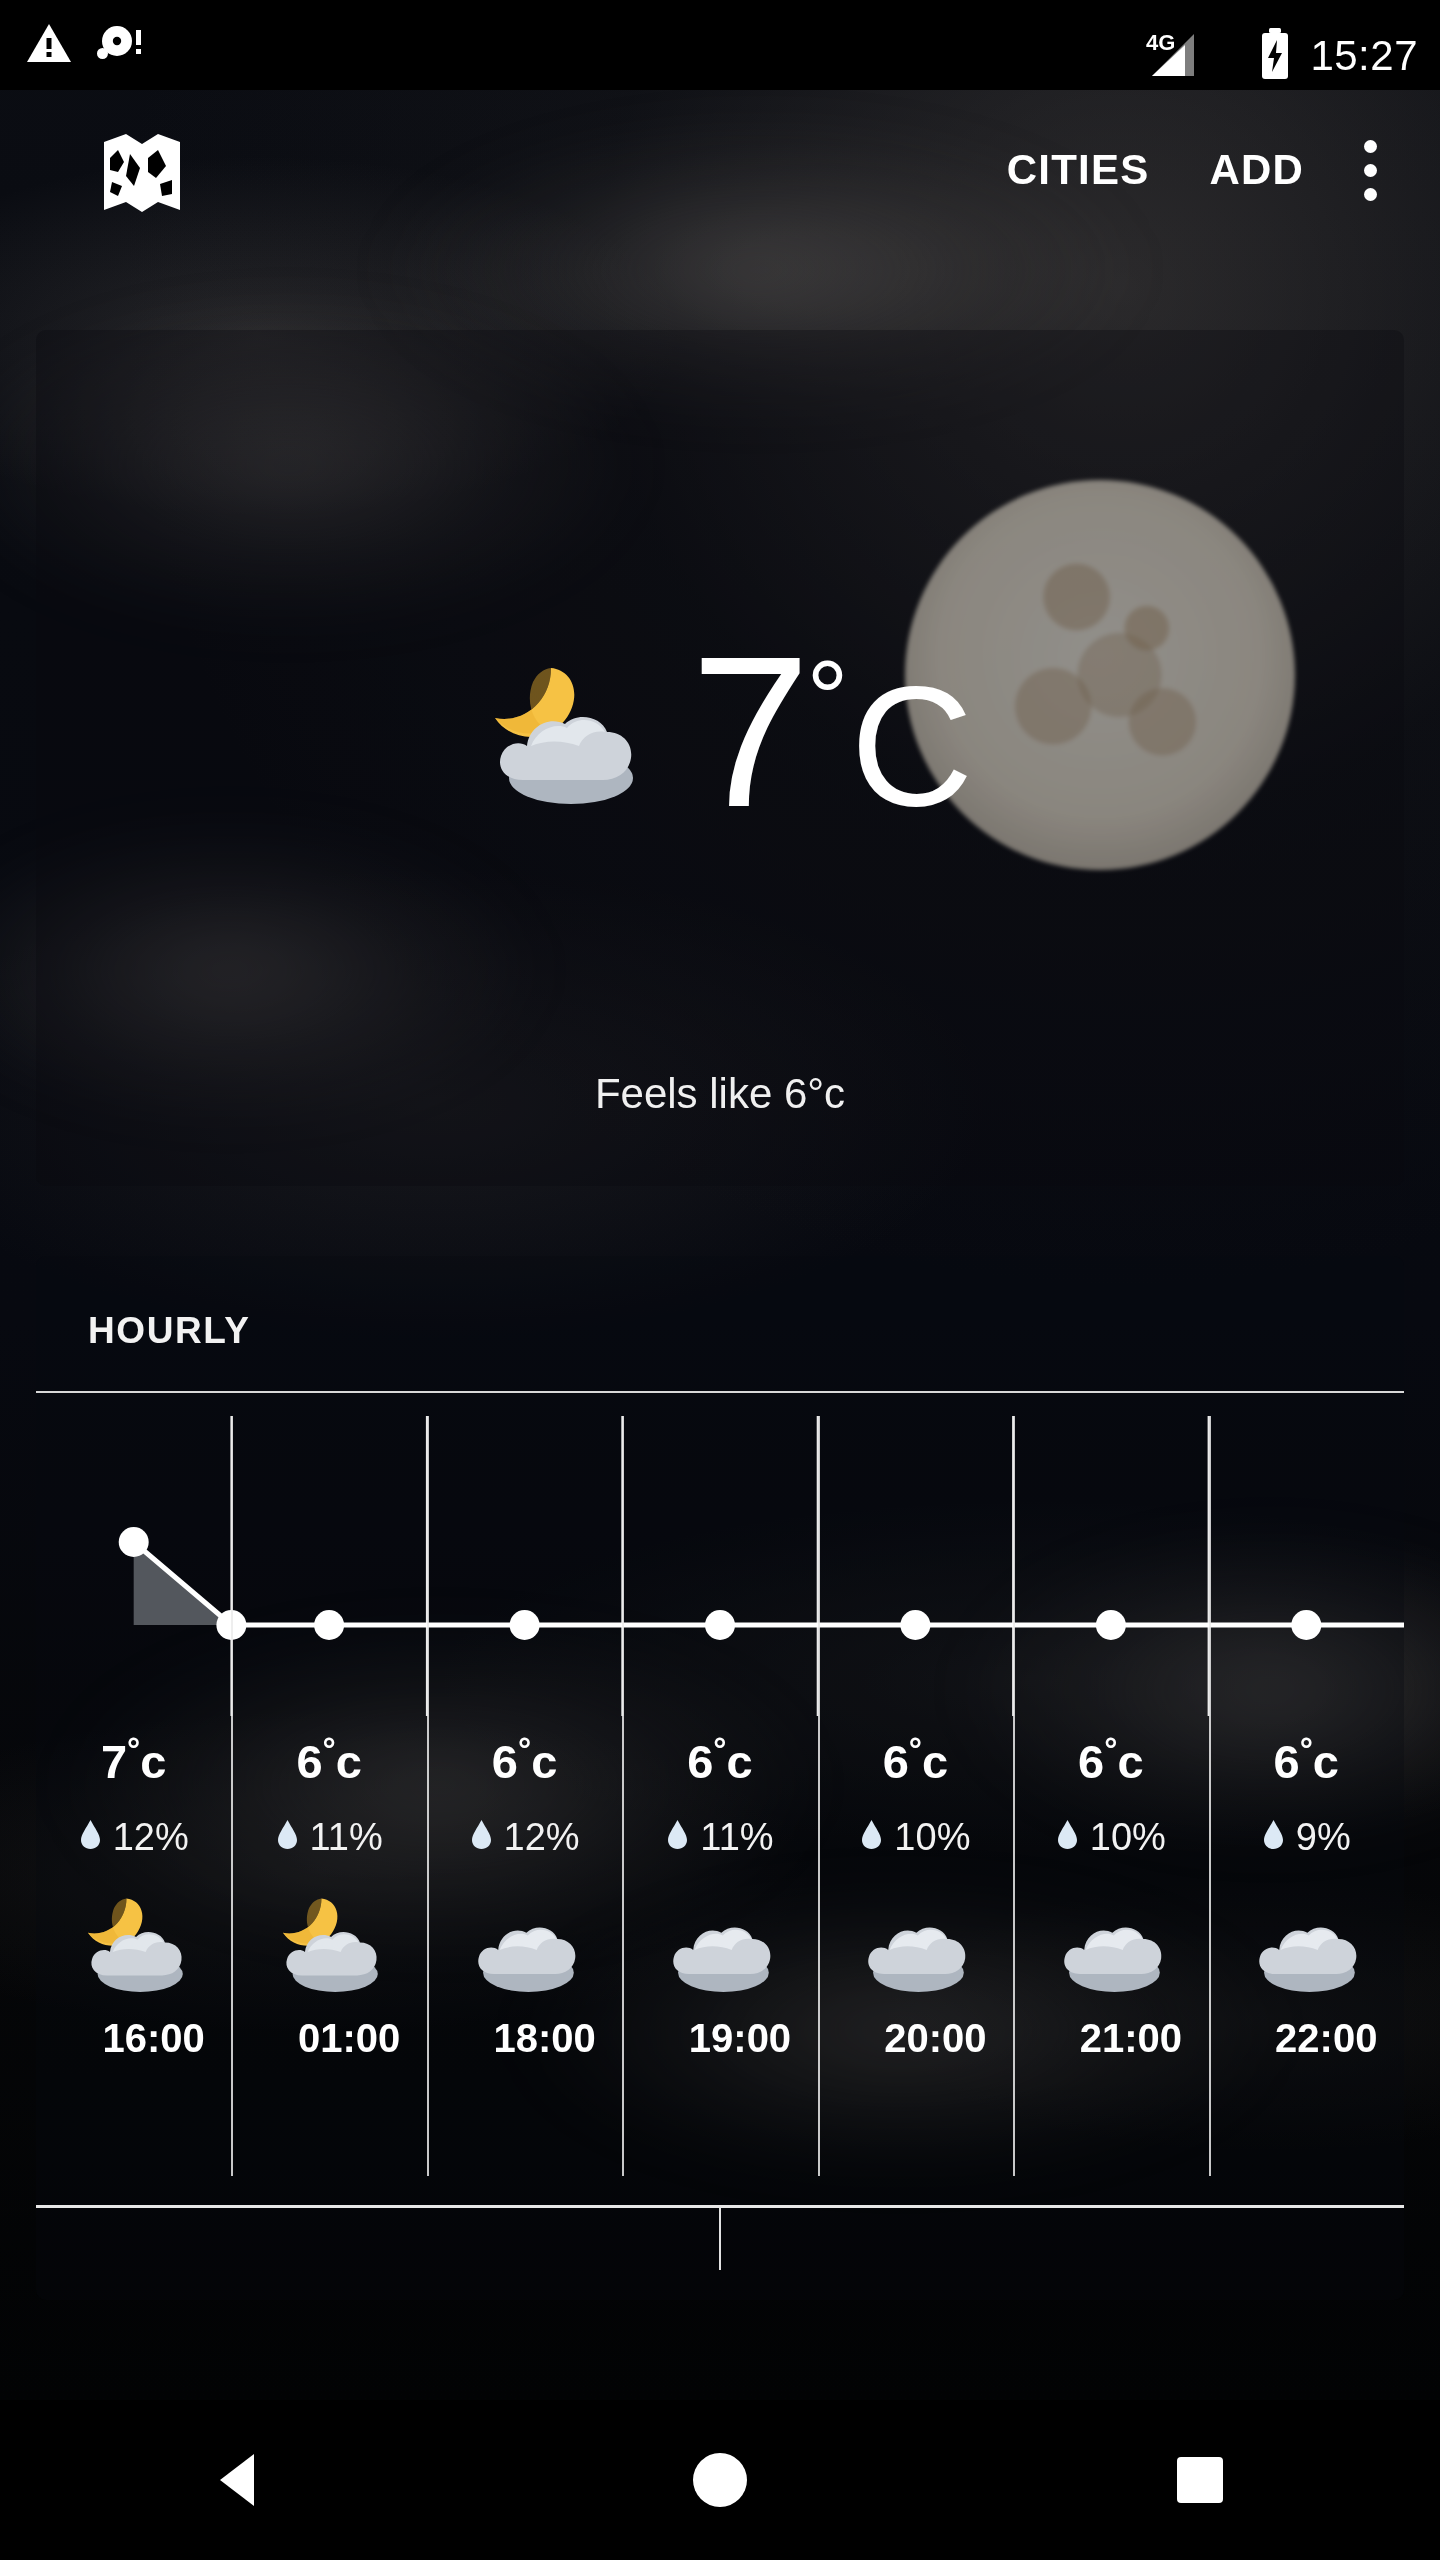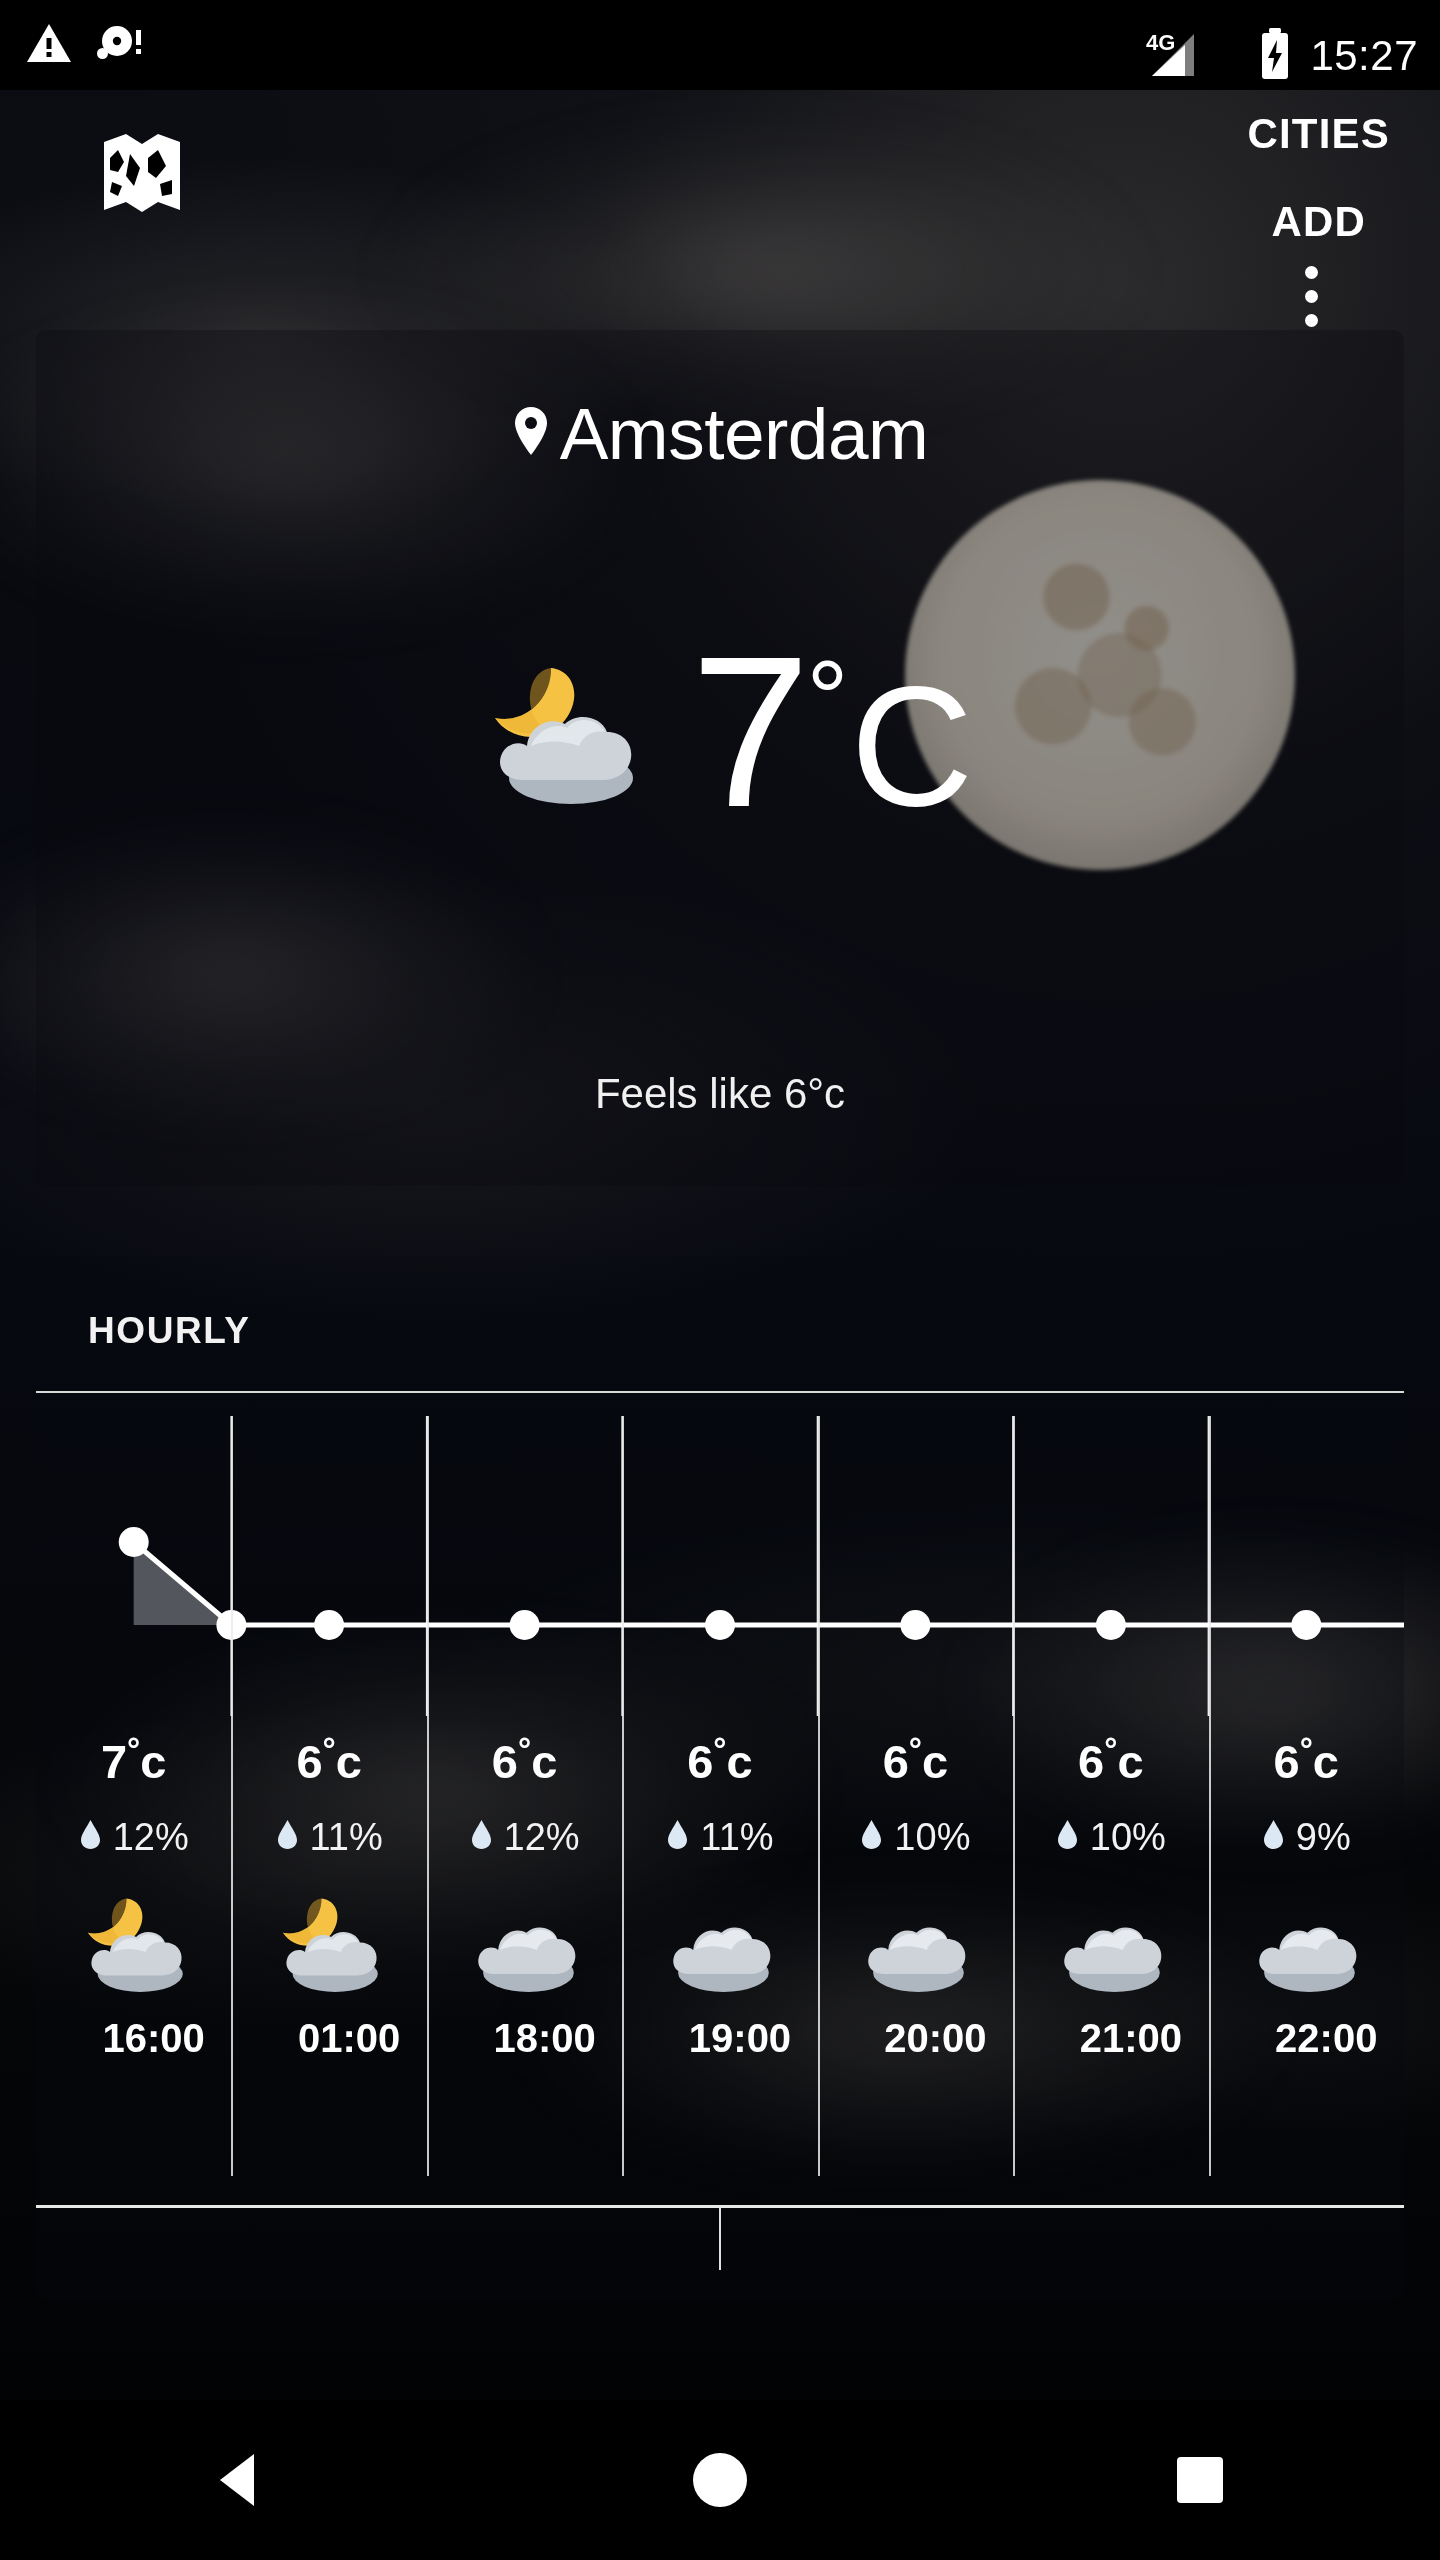--- a/index.html
+++ b/index.html
@@ -57,21 +57,21 @@
   .sb-time { color:#fff; font-size:42px; font-weight:400; letter-spacing:0.5px; }
 
   
   .appbar {
     position:absolute; left:0; top:90px; width:1440px; height:160px;
     z-index:30; display:flex; align-items:center;
   }
   .mapicon { position:absolute; left:96px; top:38px; width:90px; height:90px; }
   .appbar-actions {
     position:absolute; right:24px; top:0; height:160px;
-    display:flex; align-items:center; gap:0px;flex-direction:column;
+    display:flex; align-items:center; gap:8px;
   }
   .abtn {
     color:#fff; font-size:42px; font-weight:700; letter-spacing:1.2px;
     padding:20px 26px; background:none; border:none; cursor:pointer;
     font-family:"Liberation Sans", sans-serif;
   }
   .kebab { width:64px; height:120px; display:flex; flex-direction:column;
            align-items:center; justify-content:center; gap:11px; cursor:pointer; margin-right:14px;}
   .kebab i { width:13px; height:13px; border-radius:50%; background:#fff; display:block; }
 
@@ -204,29 +204,20 @@
       <button class="abtn">ADD</button>
       <span class="kebab">
           <i></i>
           <i></i>
           <i></i>
         </span>
     </div>
   </div>
 
   <div class="card" id="current-card">
-    <div class="city-row">
-      <span>
-        <svg width="38" height="54" viewBox="0 0 38 54">
-          <path d="M19 2 C10 2 3 9 3 18 C3 30 19 50 19 50 C19 50 35 30 35 18 C35 9 28 2 19 2 Z" fill="#ffffff"></path>
-          <circle cx="19" cy="18" r="6" fill="#0b0d13"></circle>
-        </svg>
-      </span>
-      <span class="city-name">Amsterdam</span>
-    </div>
 
     <div class="temp-row">
       <span style="margin-right:34px;">
         <svg width="190" height="160" viewBox="0 0 190 160">
           <path d="M84 18 C84 50 58 74 28 68 C44 92 80 94 98 70 C116 46 106 20 84 18 Z" fill="#f6c244"></path>
           <path d="M84 18 C84 50 58 74 28 68 C40 82 62 88 80 80 C66 72 58 52 66 32 C70 24 76 19 84 18 Z" fill="#e9ae2c" opacity="0.45"></path>
           <ellipse cx="104" cy="128" rx="62" ry="26" fill="#aeb6c0"></ellipse>
           <path d="M56 130 C38 130 30 118 34 106 C38 94 52 90 60 96 C62 76 82 66 98 74 C110 62 134 66 140 82 C156 82 166 94 164 108 C162 122 150 130 136 130 Z" fill="#ced3da"></path>
           <path d="M64 96 C70 80 88 72 100 78 C110 66 130 68 138 82 C126 80 116 86 112 96 C96 90 78 90 64 96 Z" fill="#e2e7ec"></path>
         </svg>

